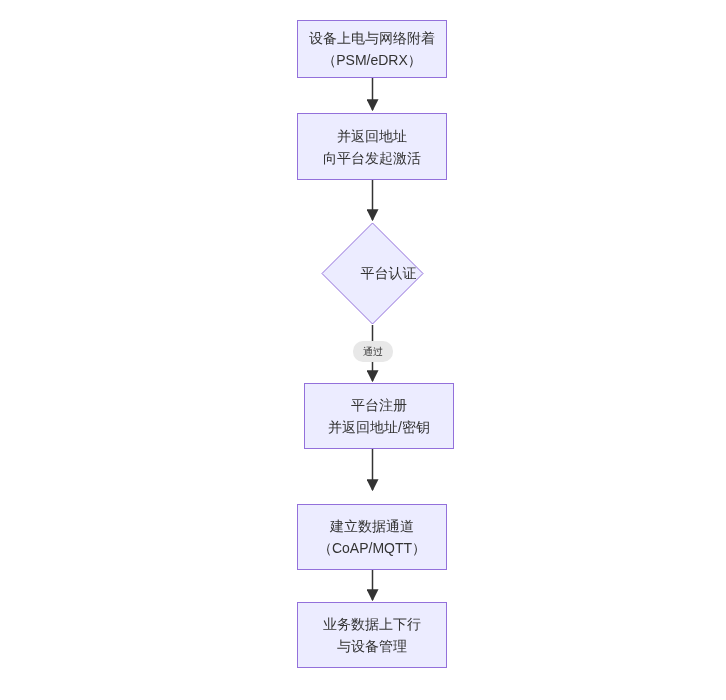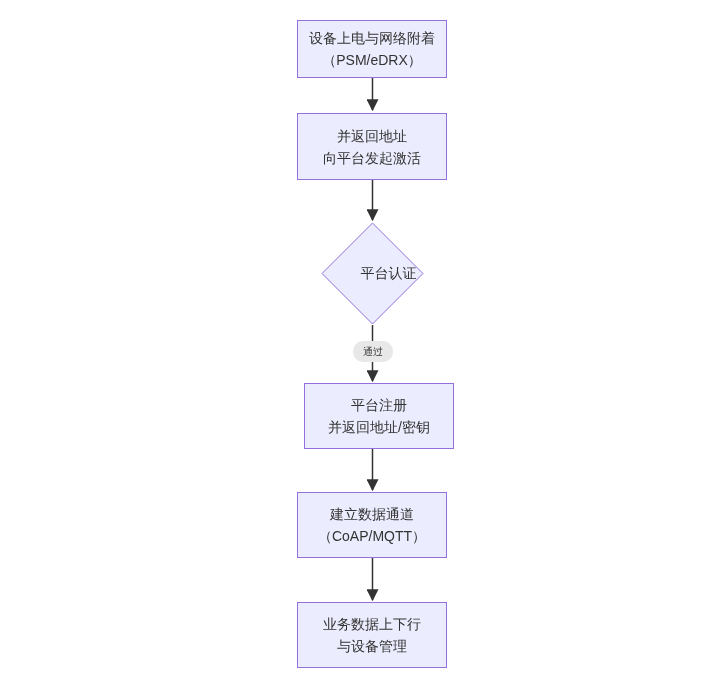--- a/index.html
+++ b/index.html
@@ -41,21 +41,21 @@
     align-items:center;
     justify-content:center;
     text-align:center;
     font-size:14px;
     line-height:22px;
     color:var(--text-color);
   }
   .node-1{top:20px;height:58px;}
   .node-2{top:113px;height:67px;}
   .node-4{top:383px;height:66px;margin-left:7px;}
-  .node-5{top:492px;height:66px;}
+  .node-5{top:504px;height:66px;}
   .node-6{top:602px;height:66px;}
   .diamond-wrap{
     position:absolute;
     left:321px;
     top:222px;
     width:103px;
     height:103px;
   }
   .diamond-svg{
     position:absolute;

